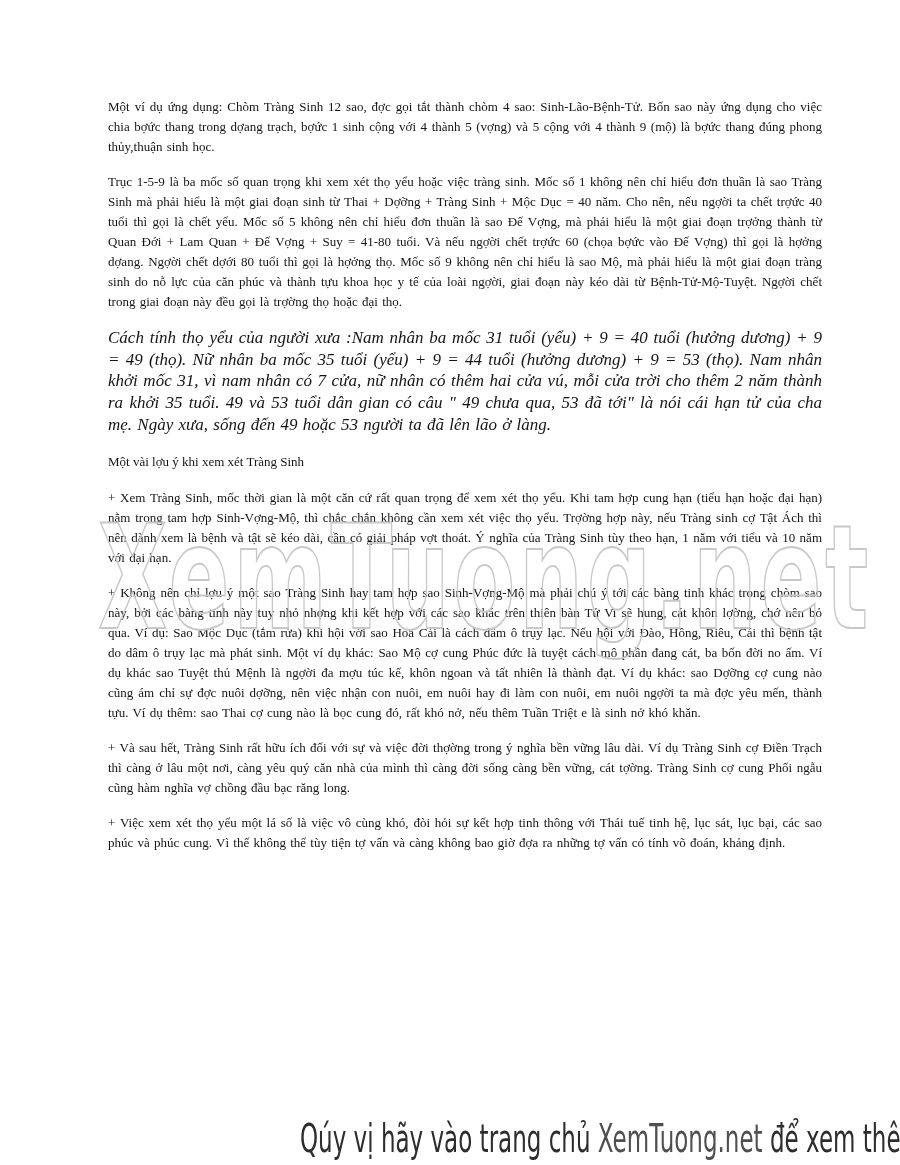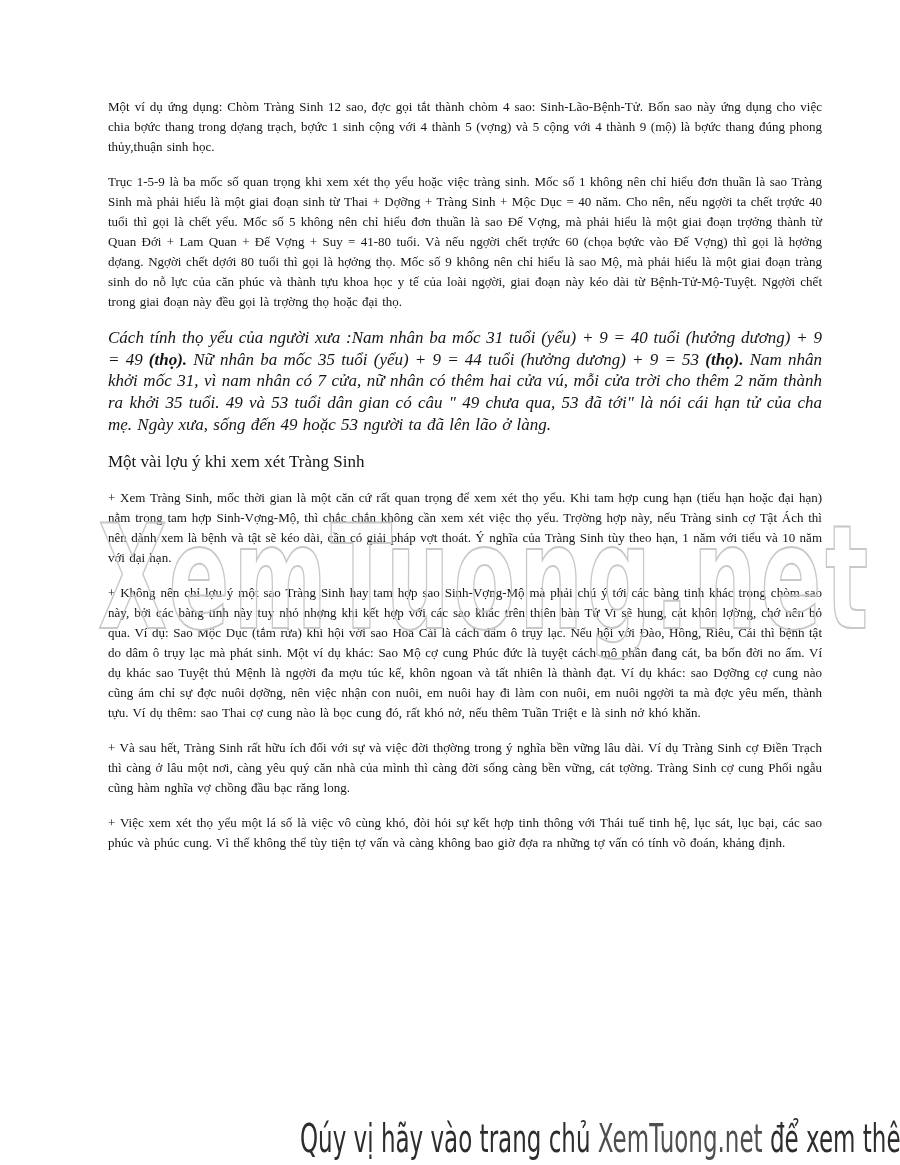--- a/index.html
+++ b/index.html
@@ -30,23 +30,23 @@
     text-align: justify;
     margin: 0 0 15px 0;
     word-spacing: 1px;
   }
   .para.italic {
     font-style: italic;
     font-size: 17px;
     line-height: 21.7px;
     margin-bottom: 14px;
   }
-  .para.italic .seg-bold { font-weight: bold; }
+  .para.italic .seg-bold { font-weight: normal; }
   .heading {
-    font-size: 17px;
+    font-size: 13px;
     line-height: 23.4px;
     font-weight: normal;
     margin: 0 0 15px 0;
   }
   .watermark {
     position: absolute;
     left: 98px;
     top: 505px;
     font-family: "DejaVu Sans", sans-serif;
     font-weight: bold;

